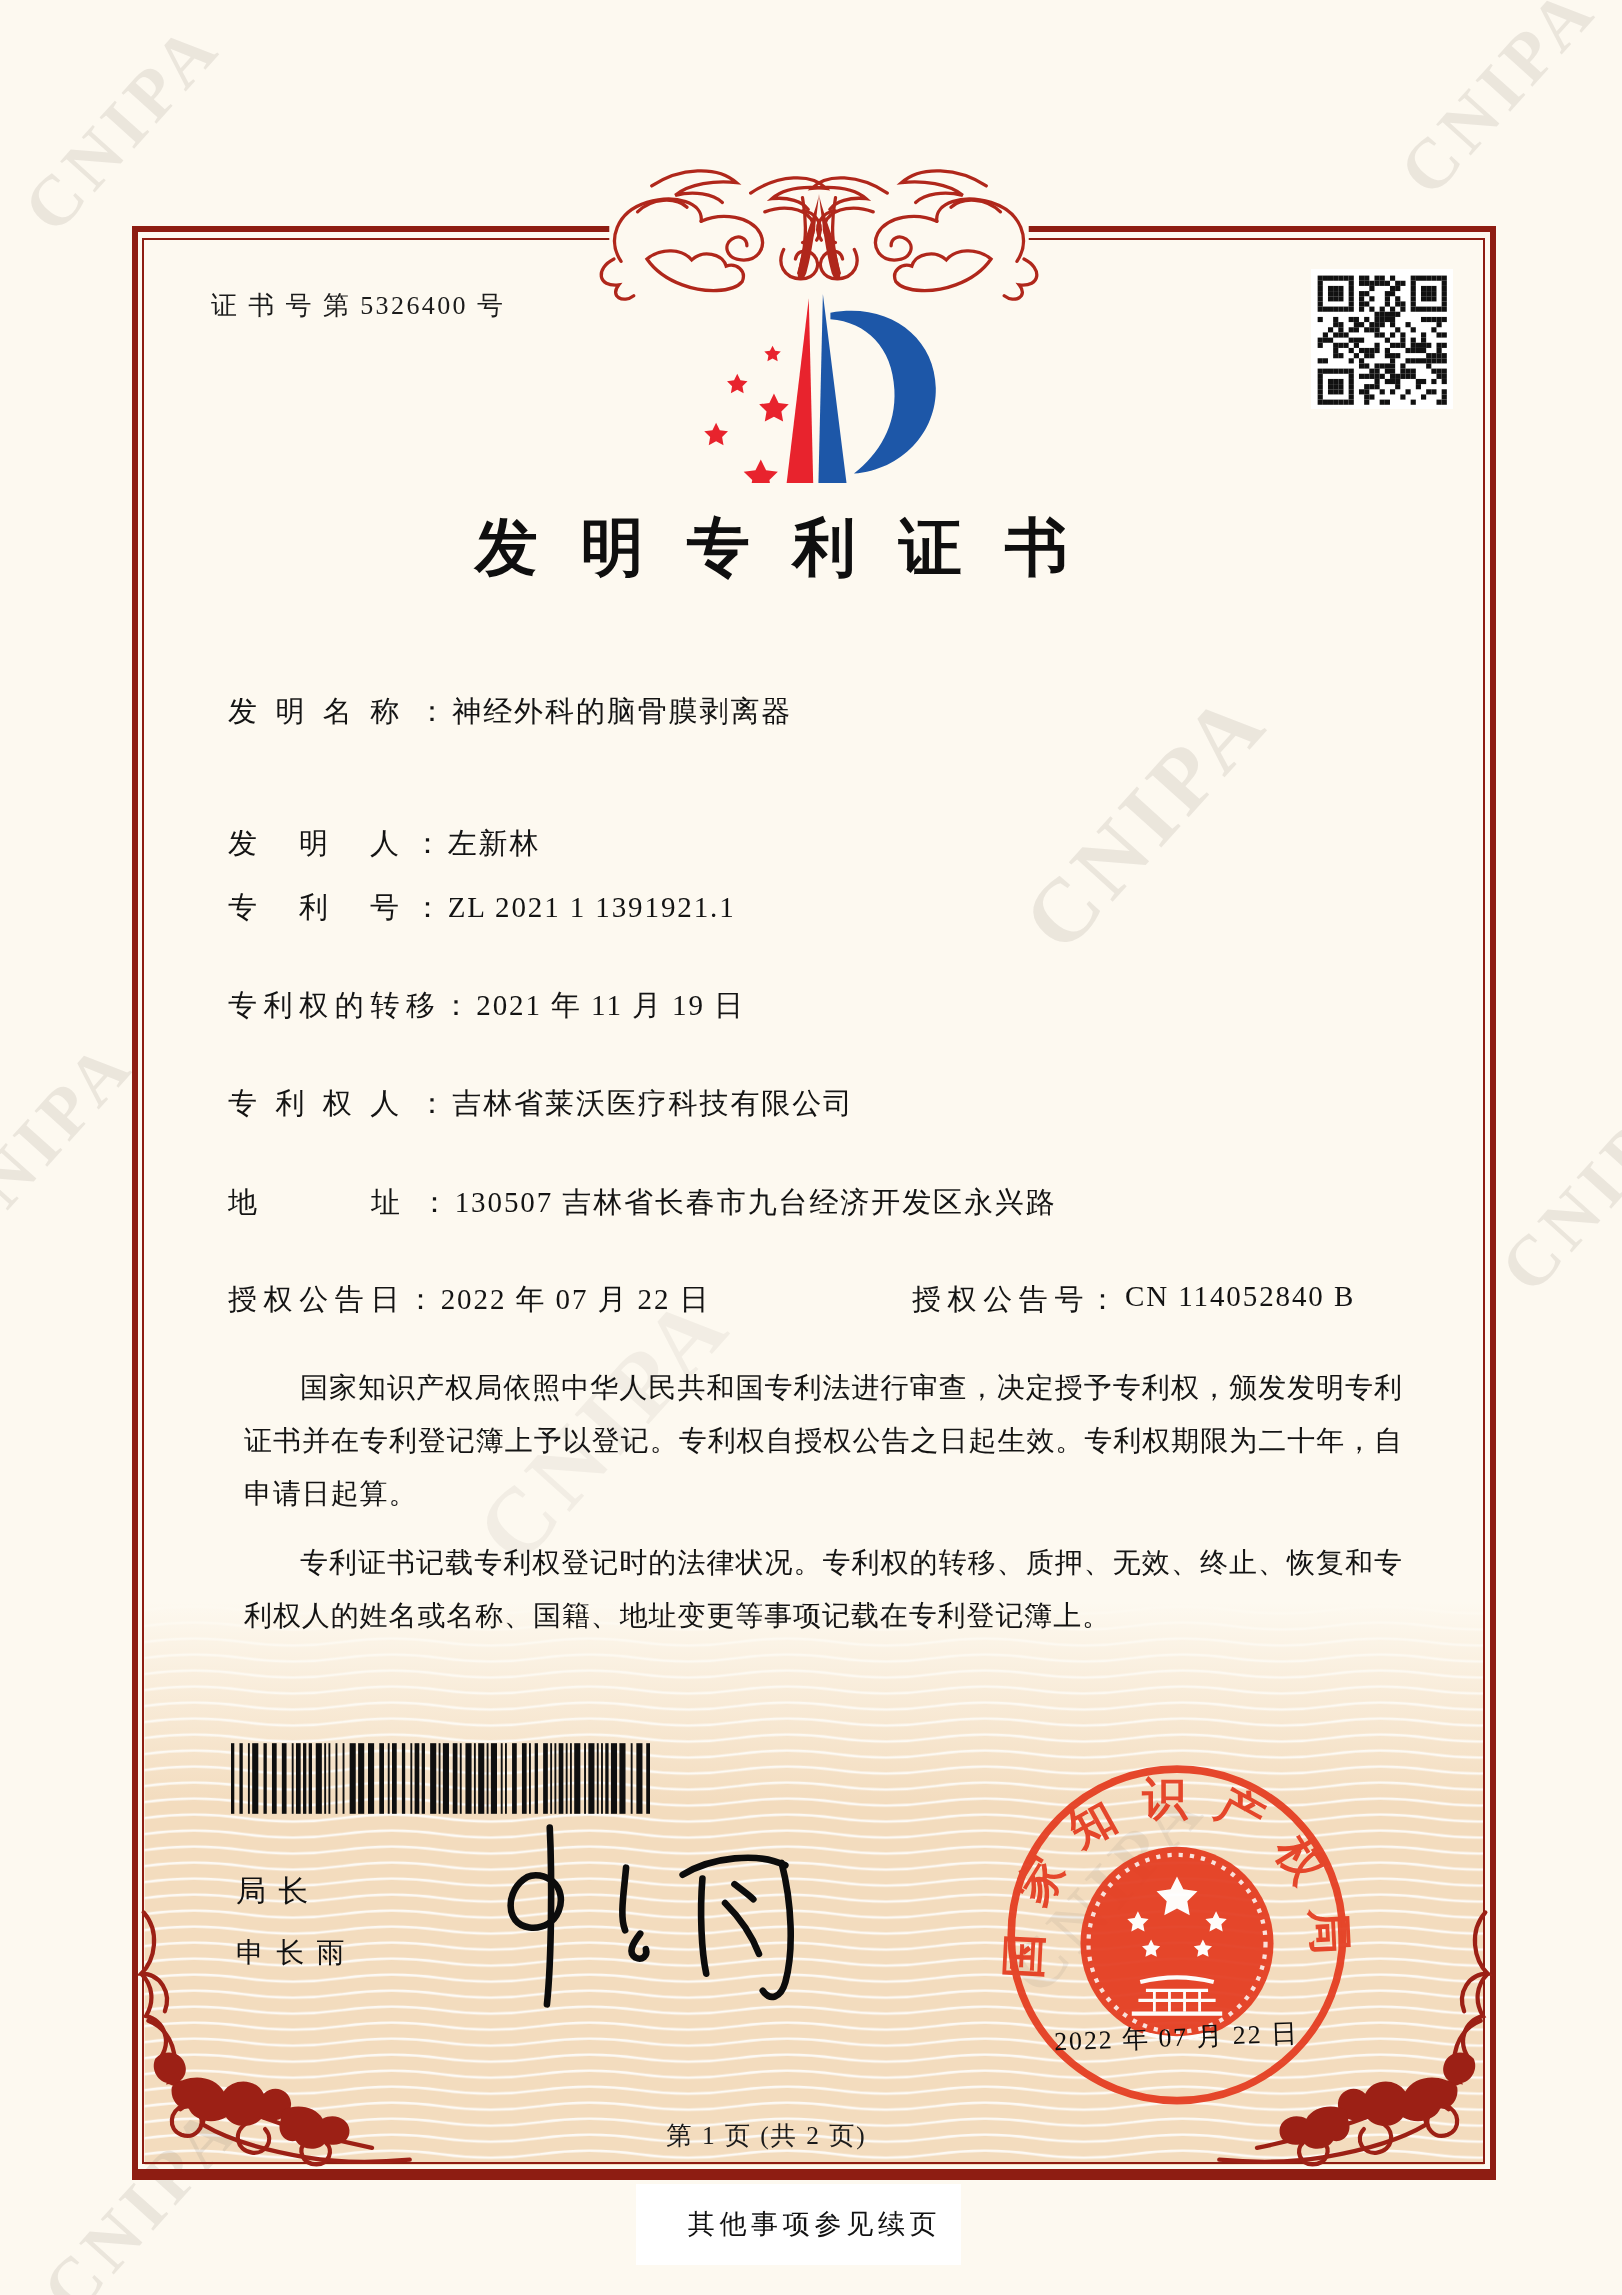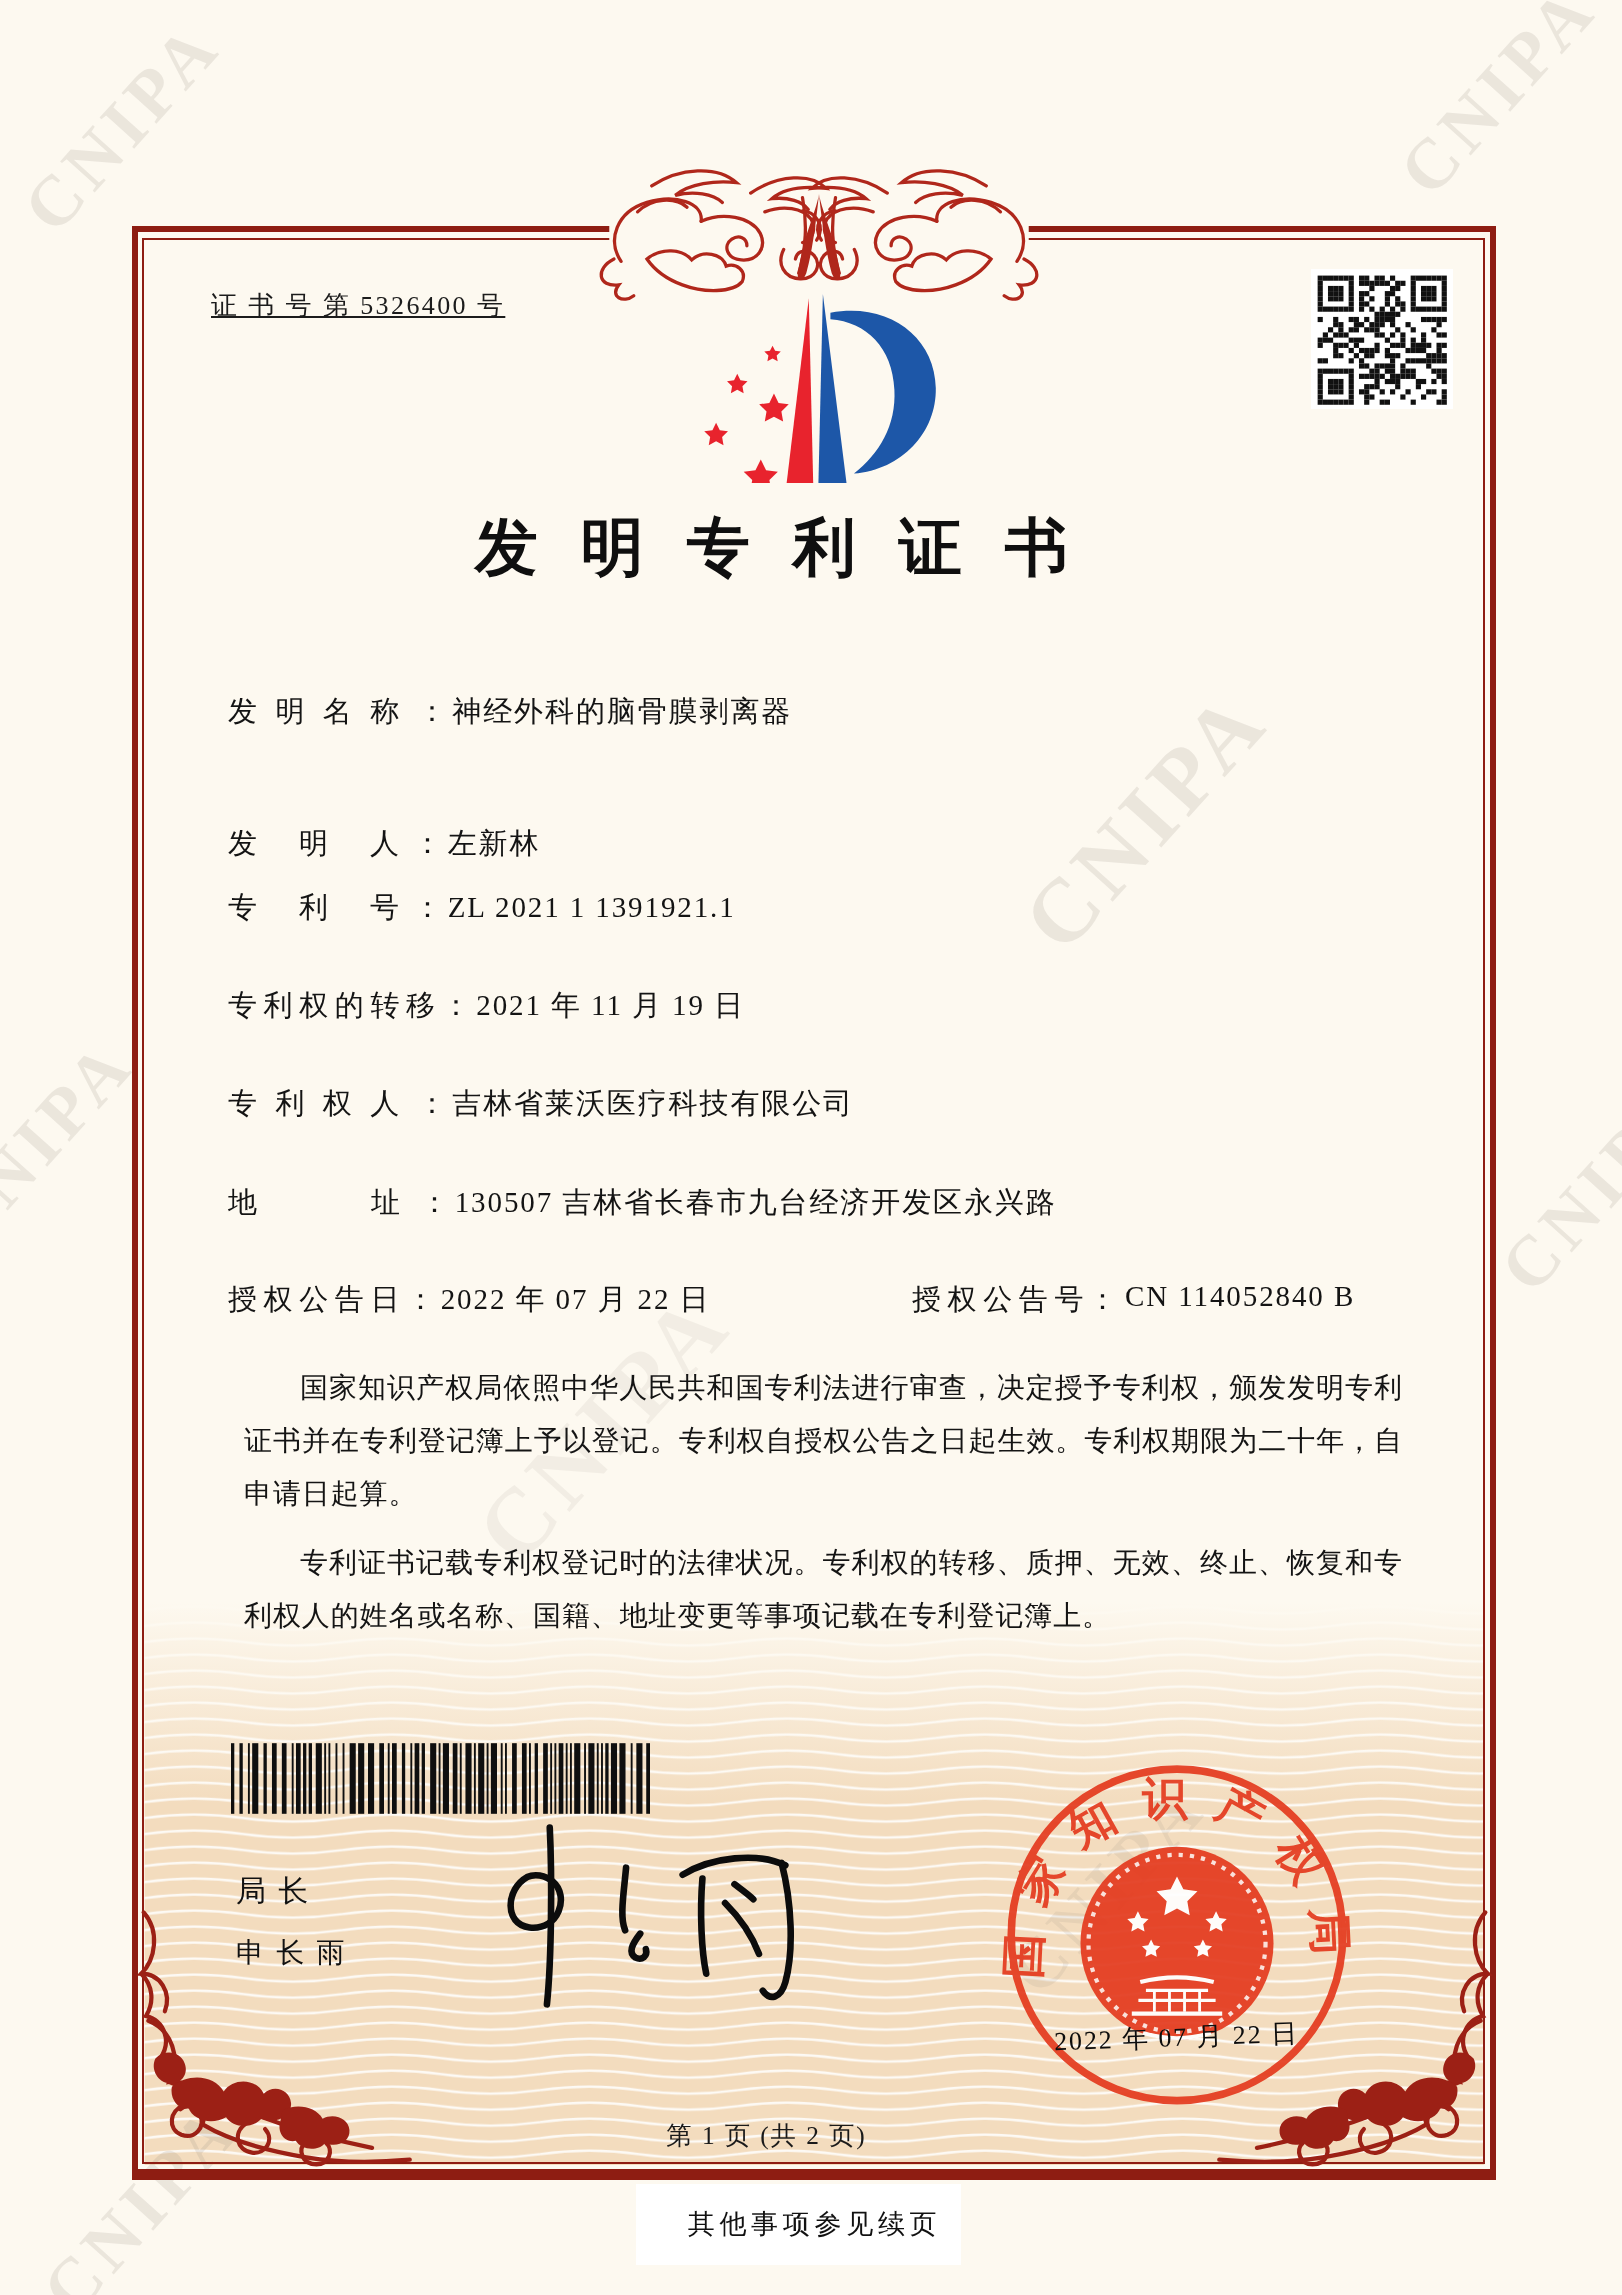--- a/index.html
+++ b/index.html
@@ -11,21 +11,21 @@
     border:6.6px solid #8e1d12;border-bottom-width:11.3px;box-sizing:border-box;z-index:3;}
   .frame-inner{position:absolute;left:142px;top:238px;width:1343px;height:1926px;
     border:2.4px solid #8e1d12;box-sizing:border-box;z-index:3;}
 
   
   .wm{position:absolute;font-family:"Liberation Serif","DejaVu Serif",serif;font-weight:bold;
     font-size:71px;letter-spacing:6.6px;color:#958b80;opacity:.17;z-index:2;
     transform:translate(-50%,-50%) rotate(-48deg);white-space:nowrap;}
 
   
-  .cert-no{position:absolute;left:211px;top:288px;font-size:26px;letter-spacing:2.4px;color:#1c1c1c;z-index:5;text-decoration:underline;}
+  .cert-no{position:absolute;left:211px;top:288px;font-size:26px;letter-spacing:2.4px;color:#1c1c1c;z-index:5;}
   .title{position:absolute;left:144px;top:505px;width:1341px;text-align:center;
     font-size:63px;font-weight:bold;color:#0f0f0f;letter-spacing:43px;z-index:5;
     transform:translateX(-21.7px);white-space:nowrap;}
 
   
   .row{position:absolute;left:228px;width:1272px;font-size:29px;color:#141414;z-index:5;white-space:nowrap;}
   .lbl{display:inline-block;overflow:visible;vertical-align:baseline;}
   .colon{display:inline-block;}
   .val{display:inline-block;margin-left:5.7px;letter-spacing:1.9px;}
   .lbl2{position:absolute;left:684px;}

